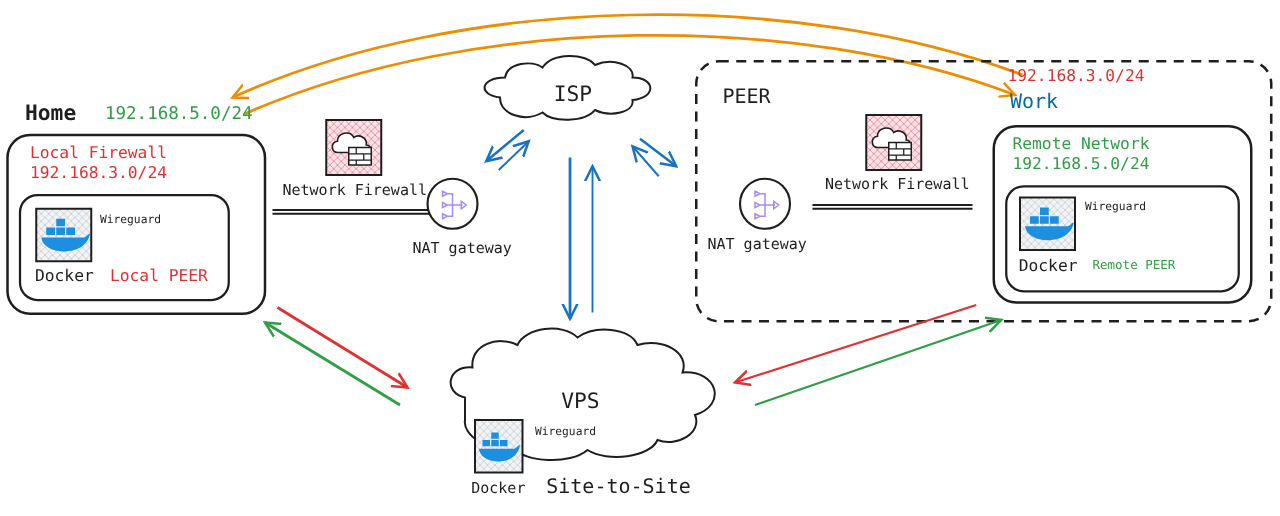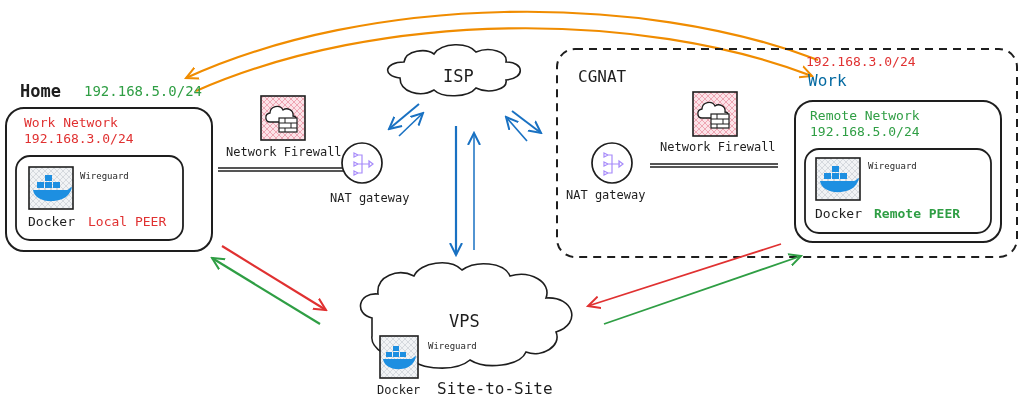--- a/index.html
+++ b/index.html
@@ -115,38 +115,38 @@
 
   <path d="M222 246 L326 310" stroke="#e03131" stroke-width="2.2" marker-end="url(#arrRed)"></path>
   <path d="M320 324 L212 258" stroke="#2f9e44" stroke-width="2.2" marker-end="url(#arrGreen)"></path>
 
   <path d="M781 244 L588 306" stroke="#e03131" stroke-width="1.8" marker-end="url(#arrRed)"></path>
   <path d="M604 324 L801 256" stroke="#2f9e44" stroke-width="1.8" marker-end="url(#arrGreen)"></path>
 </svg>
 
 <div class="lbl hand dark" style="left:20px;top:82px;font-size:17px;font-weight:bold;">Home</div>
 <div class="lbl hand green" style="left:84px;top:84px;font-size:14px;">192.168.5.0/24</div>
-<div class="lbl hand red" style="left:24px;top:116px;font-size:13px;">Work Network</div>
+<div class="lbl hand red" style="left:24px;top:116px;font-size:13px;">Local Firewall</div>
 <div class="lbl hand red" style="left:24px;top:132px;font-size:13px;">192.168.3.0/24</div>
 <div class="lbl hand dark" style="left:80px;top:172px;font-size:9px;">Wireguard</div>
 <div class="lbl hand dark" style="left:28px;top:215px;font-size:13px;">Docker</div>
 <div class="lbl hand red" style="left:88px;top:215px;font-size:13px;">Local PEER</div>
 <div class="lbl hand dark" style="left:226px;top:146px;font-size:12px;">Network Firewall</div>
 <div class="lbl hand dark" style="left:330px;top:192px;font-size:12px;">NAT gateway</div>
 
 <div class="lbl hand dark" style="left:443px;top:67px;font-size:17px;">ISP</div>
 
-<div class="lbl hand dark" style="left:578px;top:68px;font-size:16px;">CGNAT</div>
+<div class="lbl hand dark" style="left:578px;top:68px;font-size:16px;">PEER</div>
 <div class="lbl hand dark" style="left:660px;top:141px;font-size:12px;">Network Firewall</div>
 <div class="lbl hand dark" style="left:566px;top:189px;font-size:12px;">NAT gateway</div>
 
 <div class="lbl hand red" style="left:806px;top:55px;font-size:13px;">192.168.3.0/24</div>
 <div class="lbl hand blue" style="left:808px;top:72px;font-size:16px;">Work</div>
 <div class="lbl hand green" style="left:810px;top:109px;font-size:13px;">Remote Network</div>
 <div class="lbl hand green" style="left:810px;top:125px;font-size:13px;">192.168.5.0/24</div>
 <div class="lbl hand dark" style="left:868px;top:162px;font-size:9px;">Wireguard</div>
 <div class="lbl hand dark" style="left:815px;top:207px;font-size:13px;">Docker</div>
-<div class="lbl hand green" style="left:874px;top:207px;font-size:13px;font-weight:bold;">Remote PEER</div>
+<div class="lbl hand green" style="left:874px;top:207px;font-size:10px;">Remote PEER</div>
 
 <div class="lbl hand dark" style="left:449px;top:312px;font-size:17px;">VPS</div>
 <div class="lbl hand dark" style="left:428px;top:342px;font-size:9px;">Wireguard</div>
 <div class="lbl hand dark" style="left:377px;top:384px;font-size:12px;">Docker</div>
 <div class="lbl hand dark" style="left:437px;top:380px;font-size:16px;">Site-to-Site</div>
 
 </body></html>

